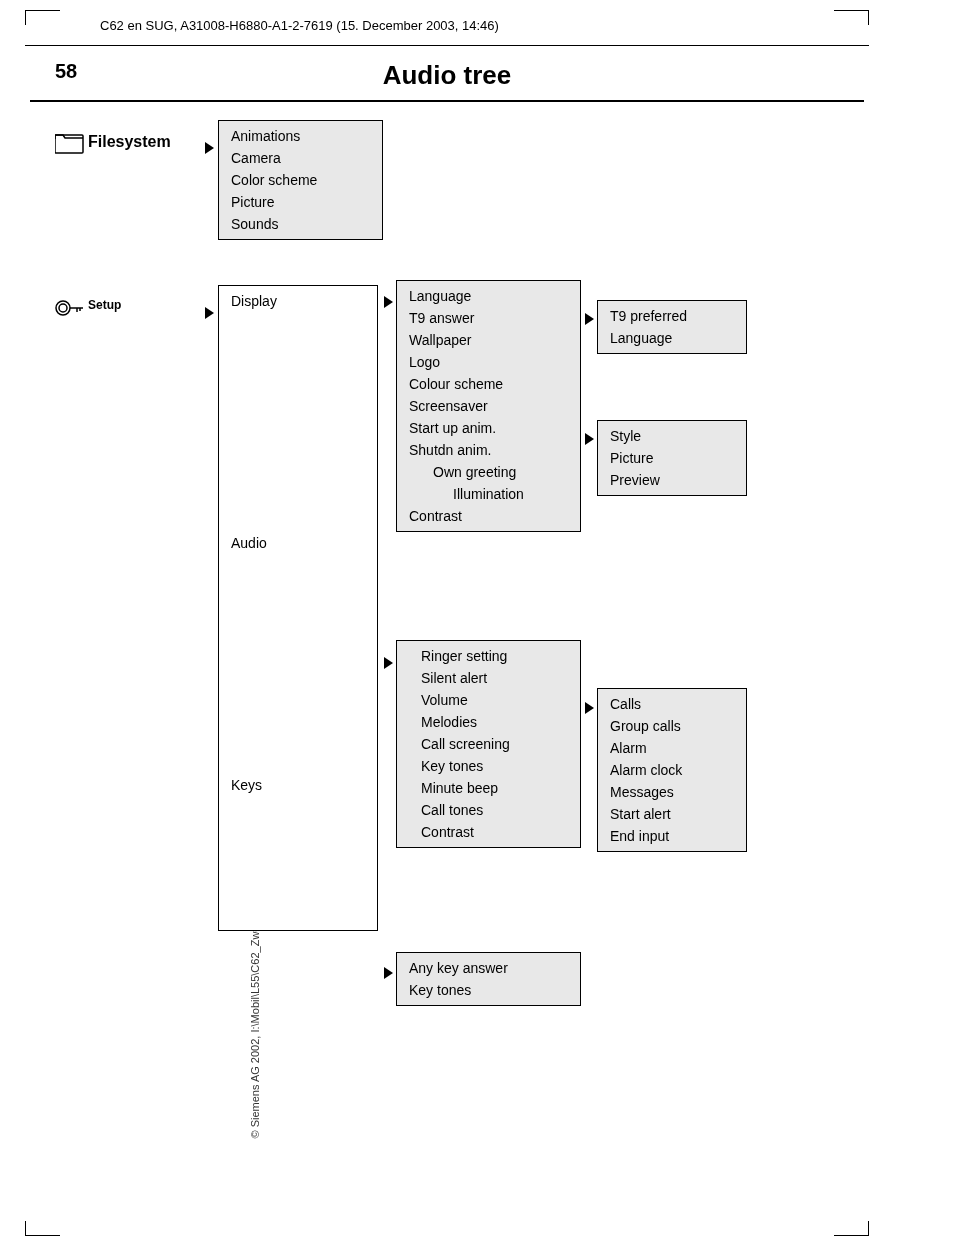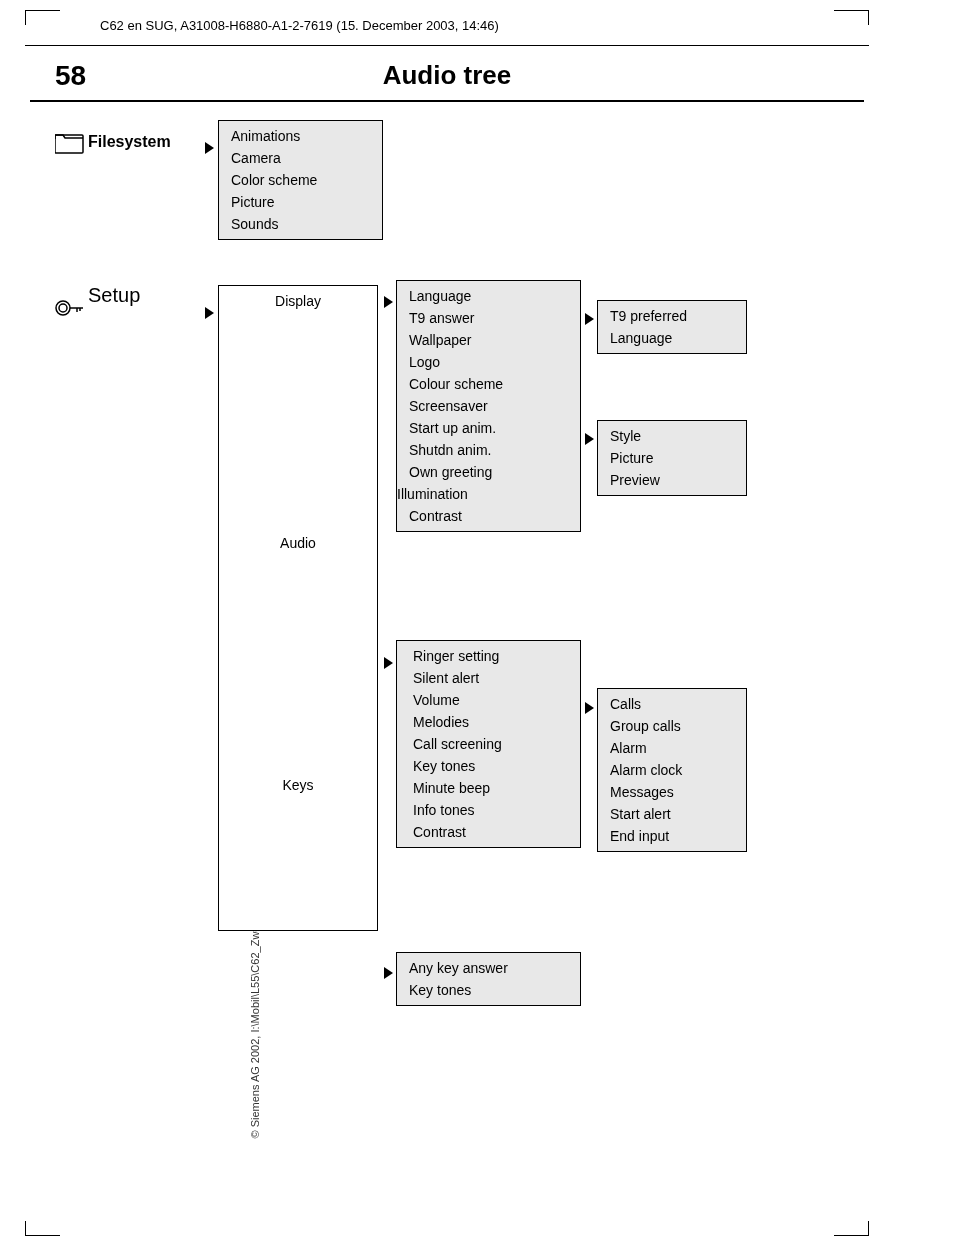--- a/index.html
+++ b/index.html
@@ -40,21 +40,21 @@
 
   <div style="position:absolute; bottom:10px; left:25px; width:35px; height:1px; background:#000;"></div>
   <div style="position:absolute; bottom:10px; right:25px; width:35px; height:1px; background:#000;"></div>
   <div style="position:absolute; bottom:10px; left:25px; width:1px; height:15px; background:#000;"></div>
   <div style="position:absolute; bottom:10px; right:25px; width:1px; height:15px; background:#000;"></div>
 
   <div style="position:absolute; top:18px; left:100px; font-size:13px; color:#000;">C62 en SUG, A31008-H6880-A1-2-7619 (15. December 2003, 14:46)</div>
 
   <div style="position:absolute; top:45px; left:25px; right:25px; height:1px; background:#000;"></div>
 
-  <div style="position:absolute; top:60px; left:55px; font-size:28px; font-weight:bold;">58</div>
+  <div style="position:absolute; top:60px; left:55px; font-size:20px; font-weight:bold;">58</div>
 
   <div style="position:absolute; top:60px; left:0; right:0; text-align:center; font-size:26px; font-weight:bold;">Audio tree</div>
 
   <div style="position:absolute; top:100px; left:30px; right:30px; height:2px; background:#000;"></div>
 
   <div style="position:absolute; left:-245px; top:680px; transform:rotate(-90deg); transform-origin:right center; white-space:nowrap; font-size:11px; color:#333; width:500px; text-align:center;">© Siemens AG 2002, I:\Mobil\L55\C62_Zweitausgabelen\_von_it\C62_Menutree.fm</div>
 
   <div style="position:absolute; top:130px; left:55px;">
     <svg width="30" height="24" viewBox="0 0 30 24">
       <rect x="0" y="5" width="28" height="18" rx="1" fill="none" stroke="#000" stroke-width="1.5"></rect>
@@ -80,27 +80,27 @@
     <svg width="30" height="24" viewBox="0 0 30 24">
 
       <circle cx="8" cy="12" r="7" fill="none" stroke="#000" stroke-width="1.5"></circle>
       <circle cx="8" cy="12" r="4" fill="none" stroke="#000" stroke-width="1.5"></circle>
       <line x1="15" y1="12" x2="28" y2="12" stroke="#000" stroke-width="1.5"></line>
       <line x1="22" y1="12" x2="22" y2="16" stroke="#000" stroke-width="1.5"></line>
       <line x1="25" y1="12" x2="25" y2="15" stroke="#000" stroke-width="1.5"></line>
     </svg>
   </div>
 
-  <div style="position:absolute; top:284px; left:88px; font-weight:normal; font-size:20px;">Setup</div>
+  <div style="position:absolute; top:298px; left:88px; font-weight:bold; font-size:12px;">Setup</div>
 
   <div style="position:absolute; top:306px; left:205px;">
     <div class="triangle-right"></div>
   </div>
 
-  <div style="position:absolute; top:285px; left:218px; border:1.5px solid #000; background:#fff; min-width:160px; padding:4px 0;text-align:center;">
+  <div style="position:absolute; top:285px; left:218px; border:1.5px solid #000; background:#fff; min-width:160px; padding:4px 0;">
 
     <div class="menu-item" style="padding:3px 12px;">Display</div>
 
     <div style="height: 220px;"></div>
 
     <div class="menu-item" style="padding:3px 12px;">Audio</div>
 
     <div style="height: 220px;"></div>
 
     <div class="menu-item" style="padding:3px 12px;">Keys</div>
@@ -113,22 +113,22 @@
 
   <div style="position:absolute; top:280px; left:396px; border:1.5px solid #000; background:#e8e8e8; min-width:185px; padding:4px 0;">
     <div class="menu-item" style="padding:3px 12px;">Language</div>
     <div class="menu-item" style="padding:3px 12px;">T9 answer</div>
     <div class="menu-item" style="padding:3px 12px;">Wallpaper</div>
     <div class="menu-item" style="padding:3px 12px;">Logo</div>
     <div class="menu-item" style="padding:3px 12px;">Colour scheme</div>
     <div class="menu-item" style="padding:3px 12px;">Screensaver</div>
     <div class="menu-item" style="padding:3px 12px;">Start up anim.</div>
     <div class="menu-item" style="padding:3px 12px;">Shutdn anim.</div>
-    <div class="menu-item" style="padding:3px 12px;">Own greeting</div>
-    <div class="menu-item" style="padding:3px 0;">Illumination</div>
+    <div class="menu-item" style="padding:3px 12px;margin-left:24px;">Own greeting</div>
+    <div class="menu-item" style="padding:3px 28px;text-align:center;">Illumination</div>
     <div class="menu-item" style="padding:3px 12px;">Contrast</div>
   </div>
 
   <div style="position:absolute; top:312px; left:585px;">
     <div class="triangle-right"></div>
   </div>
 
   <div style="position:absolute; top:300px; left:597px; border:1.5px solid #000; background:#e8e8e8; min-width:150px; padding:4px 0;">
     <div class="menu-item" style="padding:3px 12px;">T9 preferred</div>
     <div class="menu-item" style="padding:3px 12px;">Language</div>
@@ -141,29 +141,29 @@
   <div style="position:absolute; top:420px; left:597px; border:1.5px solid #000; background:#e8e8e8; min-width:150px; padding:4px 0;">
     <div class="menu-item" style="padding:3px 12px;">Style</div>
     <div class="menu-item" style="padding:3px 12px;">Picture</div>
     <div class="menu-item" style="padding:3px 12px;">Preview</div>
   </div>
 
   <div style="position:absolute; top:656px; left:384px;">
     <div class="triangle-right"></div>
   </div>
 
-  <div style="position:absolute; top:640px; left:396px; border:1.5px solid #000; background:#e8e8e8; min-width:185px; padding:4px 4px;">
+  <div style="position:absolute; top:640px; left:396px; border:1.5px solid #000; background:#e8e8e8; min-width:185px; padding:4px 12px;">
     <div class="menu-item" style="padding:3px 12px;">Ringer setting</div>
     <div class="menu-item" style="padding:3px 12px;">Silent alert</div>
     <div class="menu-item" style="padding:3px 12px;">Volume</div>
     <div class="menu-item" style="padding:3px 12px;">Melodies</div>
     <div class="menu-item" style="padding:3px 12px;">Call screening</div>
     <div class="menu-item" style="padding:3px 12px;">Key tones</div>
     <div class="menu-item" style="padding:3px 12px;">Minute beep</div>
-    <div class="menu-item" style="padding:3px 12px;">Info tones</div>
+    <div class="menu-item" style="padding:3px 12px;">Call tones</div>
     <div class="menu-item" style="padding:3px 12px;">Contrast</div>
   </div>
 
   <div style="position:absolute; top:701px; left:585px;">
     <div class="triangle-right"></div>
   </div>
 
   <div style="position:absolute; top:688px; left:597px; border:1.5px solid #000; background:#e8e8e8; min-width:150px; padding:4px 0;">
     <div class="menu-item" style="padding:3px 12px;">Calls</div>
     <div class="menu-item" style="padding:3px 12px;">Group calls</div>

